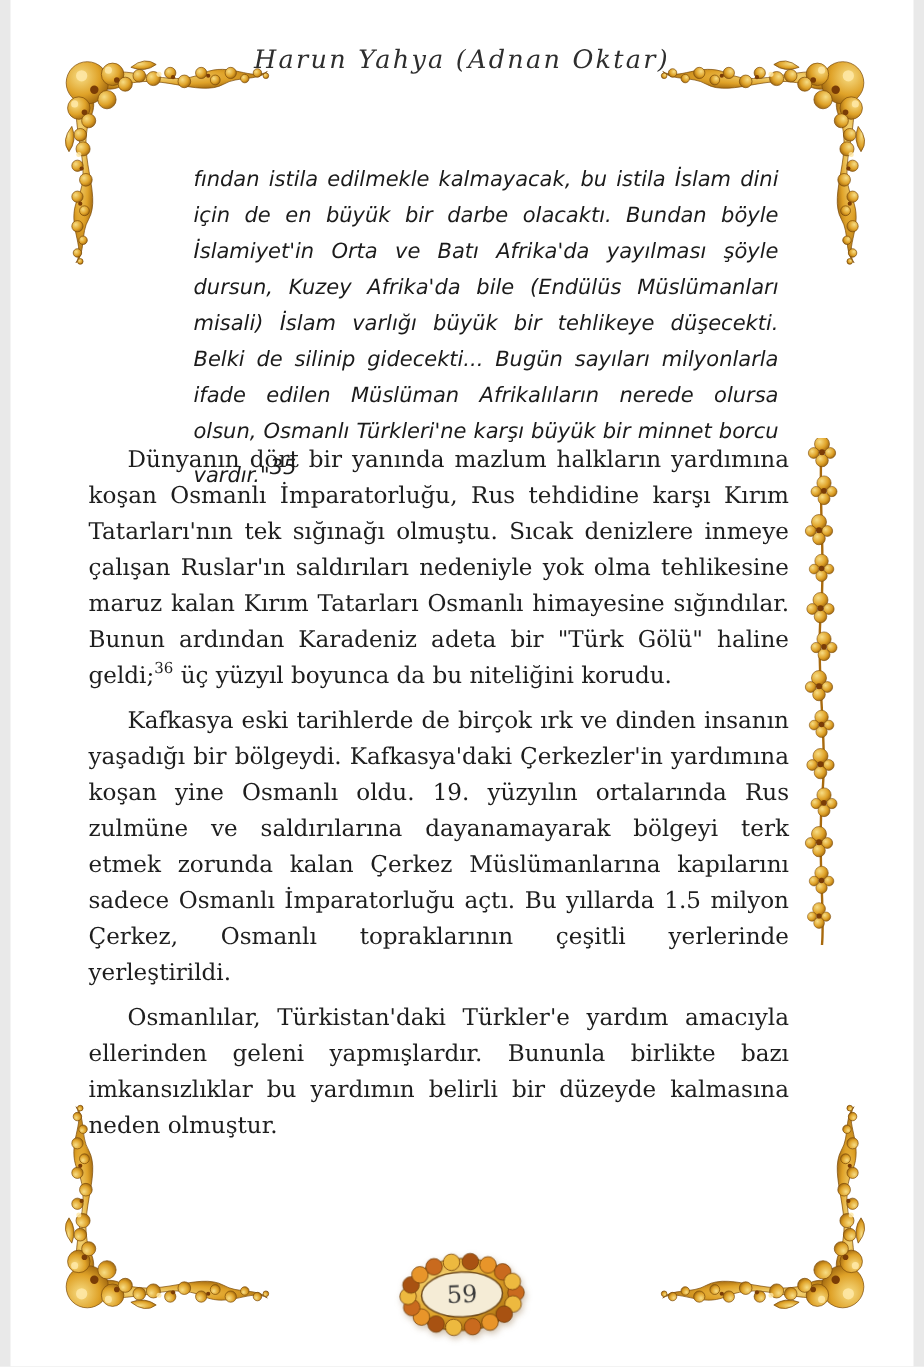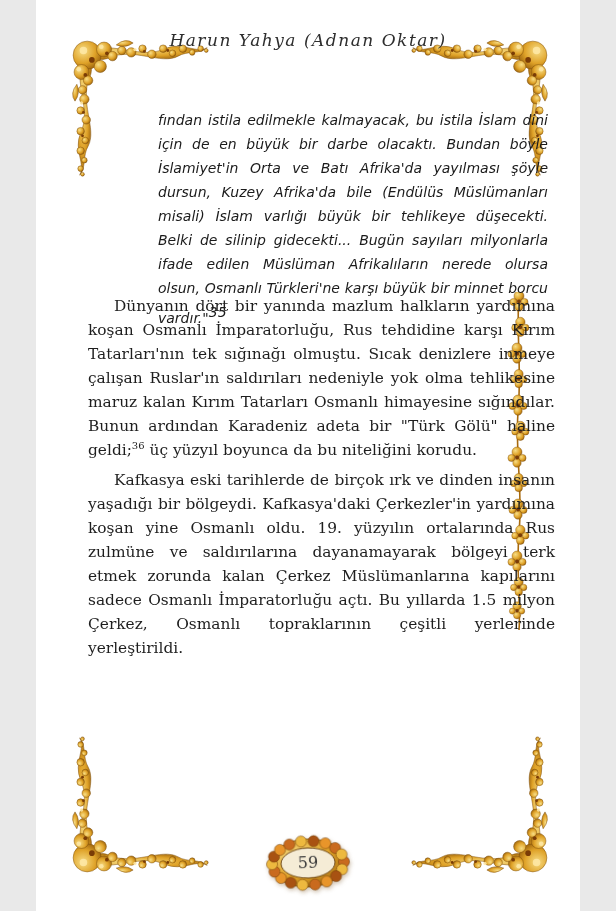--- a/index.html
+++ b/index.html
@@ -1,18 +1,18 @@
 <!DOCTYPE html>
 <html><head>
 <meta charset="utf-8">
 <style>
   html,body{margin:0;padding:0;background:#e9e9e9;}
   .page{
     position:relative;
-    width:544px;height:911px;
+    width:602px;height:911px;
     margin:0 auto;
     background:#ffffff;
     overflow:hidden;
     font-family:"DejaVu Serif", serif;
   }
   
   .header{
     position:absolute;top:30px;left:0;right:0;
     text-align:center;
     font-family:"DejaVu Serif", serif;
@@ -172,20 +172,21 @@
 
   <div class="header">Harun Yahya (Adnan Oktar)</div>
 
   <div class="quote">
     <span>fından istila edilmekle kalmayacak, bu istila İslam dini için de en büyük bir darbe olacaktı. Bundan böyle İslamiyet'in Orta ve Batı Afrika'da yayılması şöyle dursun, Kuzey Afrika'da bile (Endülüs Müslümanları misali) İslam varlığı büyük bir tehlikeye düşecekti. Belki de silinip gidecekti... Bugün sayıları milyonlarla ifade edilen Müslüman Afrikalıların nerede olursa olsun, Osmanlı Türkleri'ne karşı büyük bir minnet borcu vardır."</span><sup>35</sup>
   </div>
 
   <div class="body-text">
     <p><span>Dünyanın dört bir yanında mazlum halkların yardımına koşan Osmanlı İmparatorluğu, Rus tehdidine karşı Kırım Tatarları'nın tek sığınağı olmuştu. Sıcak denizlere inmeye çalışan Ruslar'ın saldırıları nedeniyle yok olma tehlikesine maruz kalan Kırım Tatarları Osmanlı himayesine sığındılar. Bunun ardından Karadeniz adeta bir "Türk Gölü" haline geldi;</span><sup>36</sup><span> üç yüzyıl boyunca da bu niteliğini korudu.</span></p>
     <p><span>Kafkasya eski tarihlerde de birçok ırk ve dinden insanın yaşadığı bir bölgeydi. Kafkasya'daki Çerkezler'in yardımına koşan yine Osmanlı oldu. 19. yüzyılın ortalarında Rus zulmüne ve saldırılarına dayanamayarak bölgeyi terk etmek zorunda kalan Çerkez Müslümanlarına kapılarını sadece Osmanlı İmparatorluğu açtı. Bu yıllarda 1.5 milyon Çerkez, Osmanlı topraklarının çeşitli yerlerinde yerleştirildi.</span></p>
+    <p><span>Osmanlılar, Türkistan'daki Türkler'e yardım amacıyla ellerinden geleni yapmışlardır. Bununla birlikte bazı imkansızlıklar bu yardımın belirli bir düzeyde kalmasına neden olmuştur.</span></p>
   </div>
 
   <div class="badge">
     <svg viewBox="0 0 96 64">
       <ellipse cx="48" cy="32" rx="38" ry="24" fill="url(#gg)" stroke="#7a4a08" stroke-width="0.8"></ellipse>
       <g stroke="#6f3c08" stroke-width="0.5">
         <circle cx="84" cy="32" r="5.5" fill="#c96a1e"></circle>
         <circle cx="81.8" cy="39.5" r="5.5" fill="#edb93f"></circle>
         <circle cx="75.6" cy="46.1" r="5.5" fill="#a85212"></circle>
         <circle cx="66" cy="51.1" r="5.5" fill="#e8952a"></circle>

